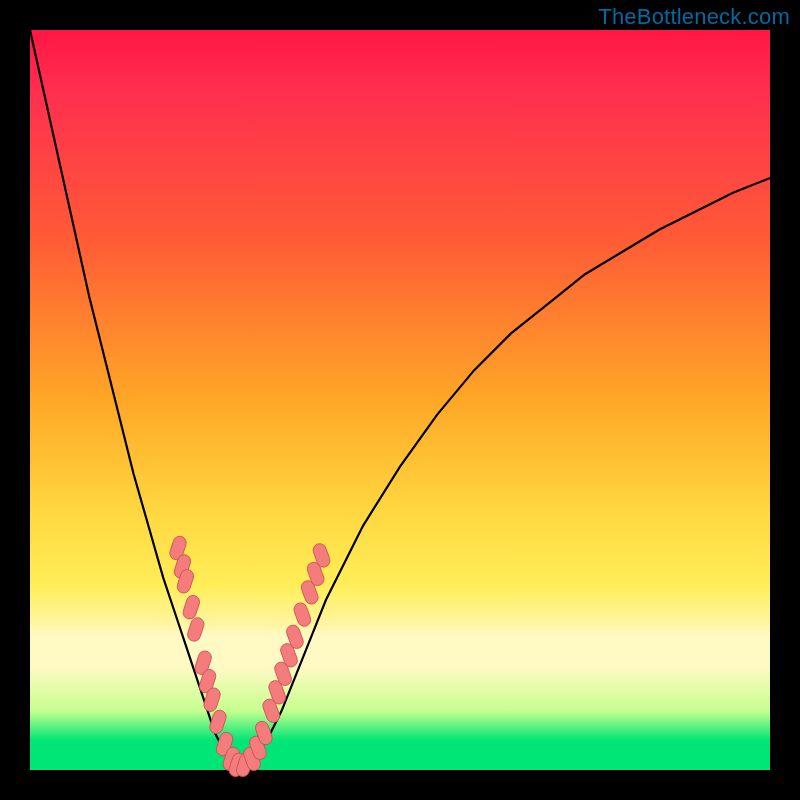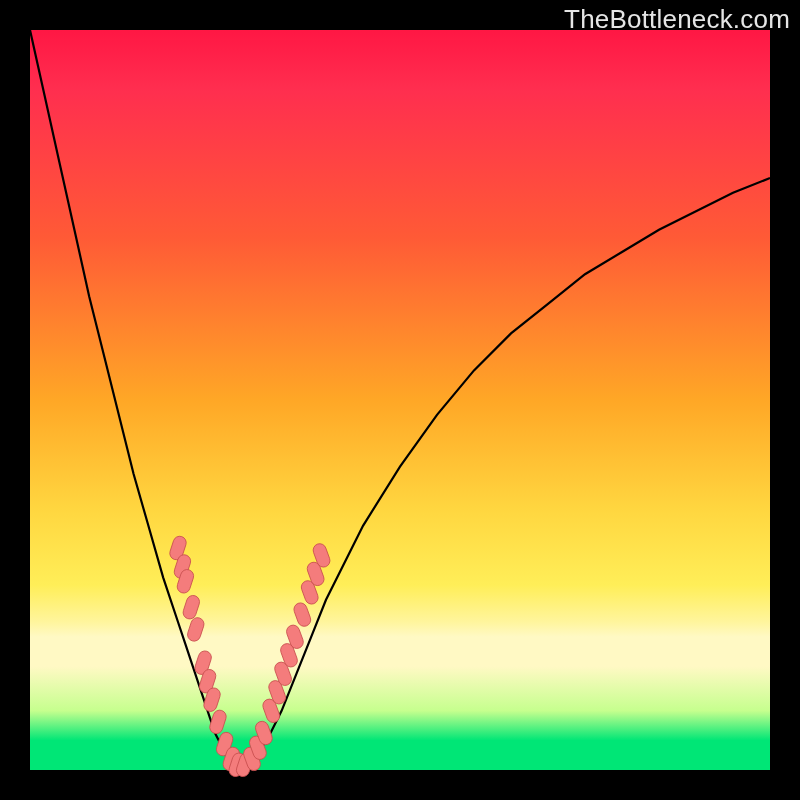--- a/index.html
+++ b/index.html
@@ -39,22 +39,22 @@
       #fff9c4 86%,
       #c6ff8e 92%,
       #00e676 96%,
       #00e676 100%
     );
   }
   .watermark {
     position: absolute;
     top: 4px;
     right: 10px;
-    color: #e5e5e5;
-    font-size: 26px;
+    color: #0369a1;
+    font-size: 22px;
     font-weight: 500;
     letter-spacing: 0.2px;
     user-select: none;
   }
   svg.curve {
     position: absolute;
     left: 30px;
     top: 30px;
     width: 740px;
     height: 740px;

